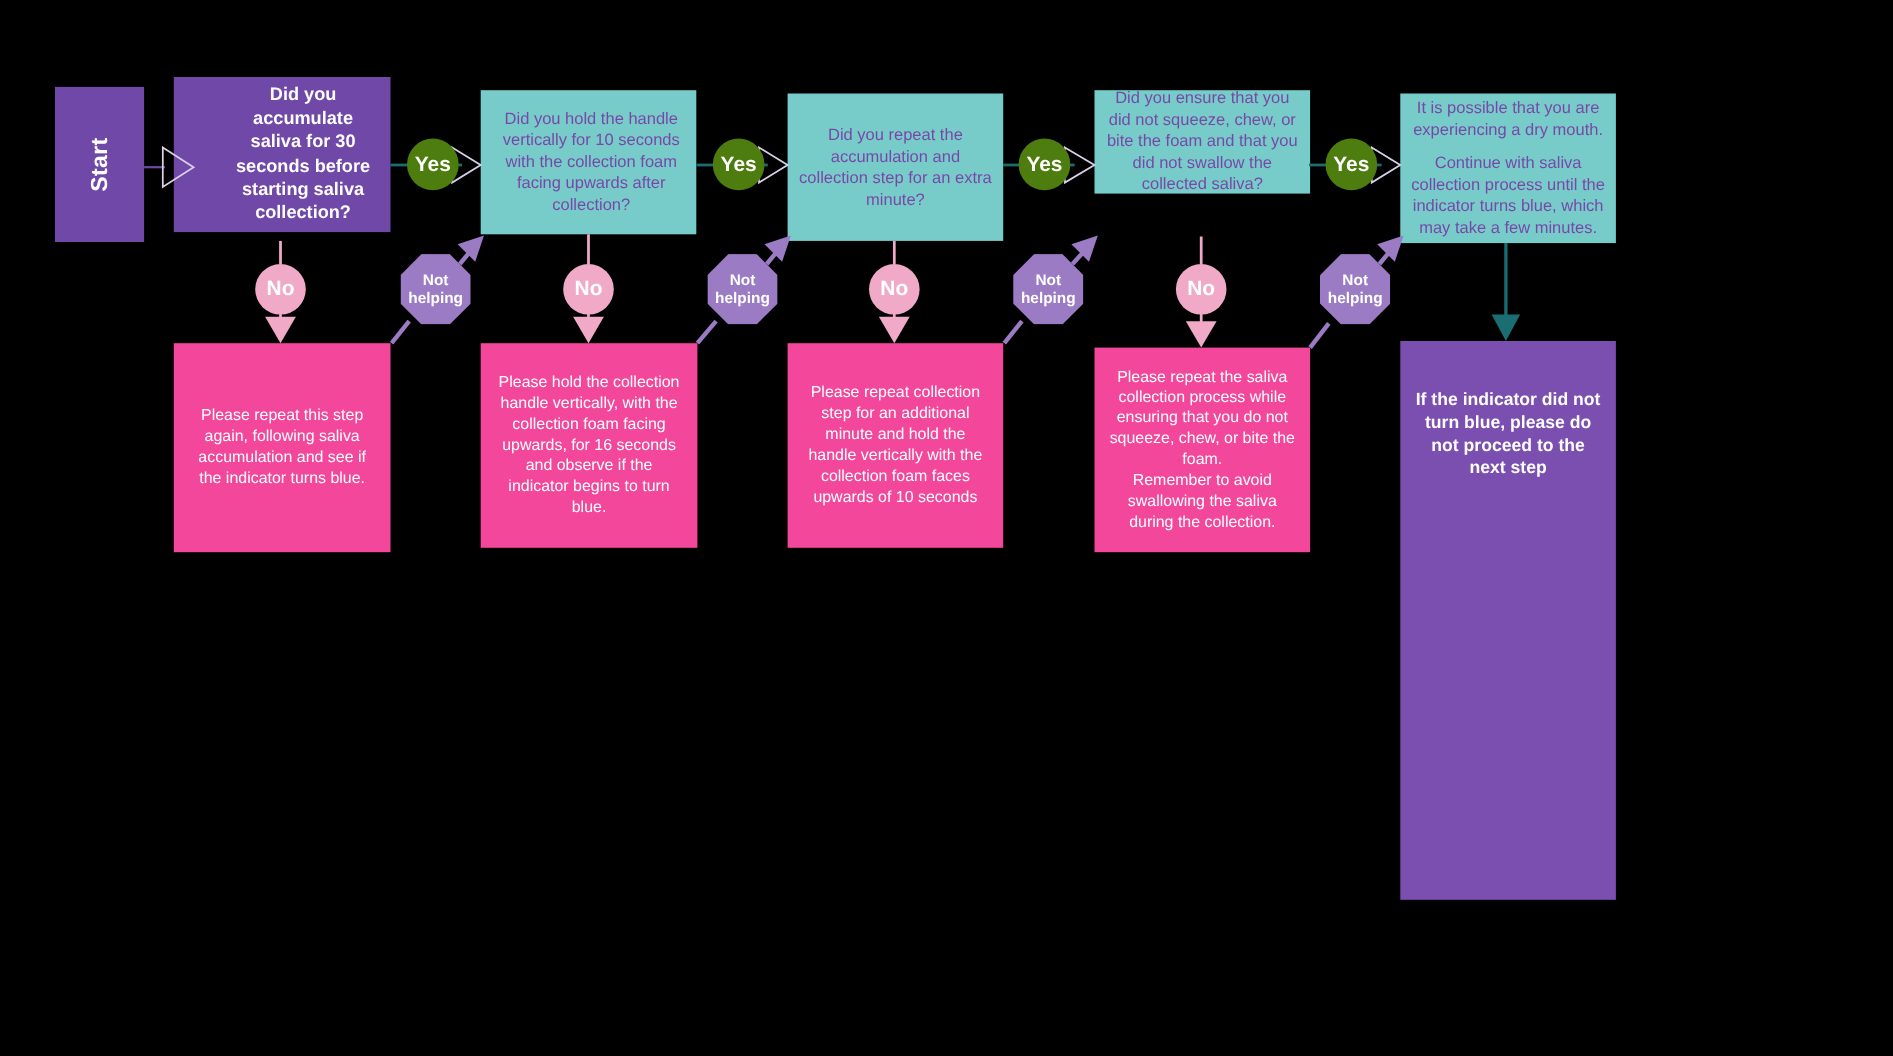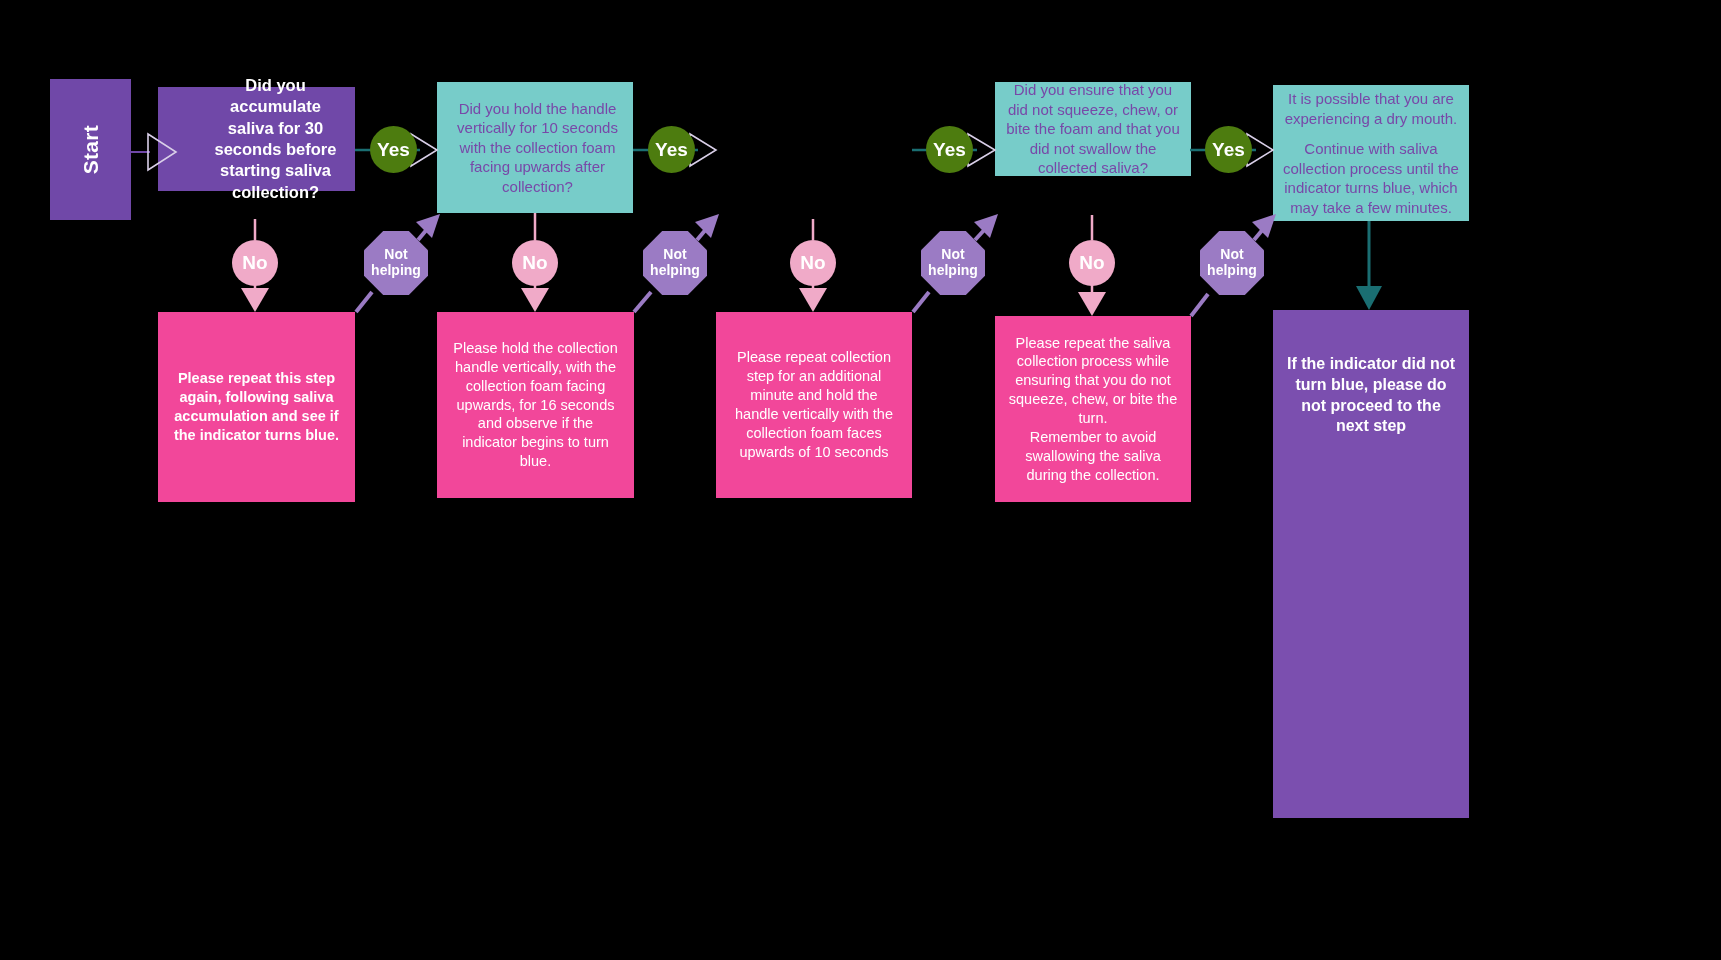--- a/index.html
+++ b/index.html
@@ -206,52 +206,55 @@
     <g>
       <path d="M1369,221 L1369,288" stroke="#1A6E72" stroke-width="3" fill="none"></path>
       <path d="M1356,286 L1369,310 L1382,286 z" fill="#1A6E72"></path>
     </g>
   </svg>
 
   <div class="node start-box" style="left:50px; top:79px; width:81px; height:141px;">
     <span class="vtext">Start</span>
   </div>
 
-  <div class="node q-purple" style="left:158px; top:87px; width:197px; height:104px;padding-left:48px;">
+  <div class="node q-purple" style="left:158px; top:70px; width:197px; height:141px;padding-left:48px;">
     <span>Did you accumulate saliva for 30 seconds before starting saliva collection?</span>
   </div>
 
   <div class="node q-teal" style="left:437px; top:82px; width:196px; height:131px;padding-left:15px;">
     <span>Did you hold the handle vertically for 10 seconds with the collection foam facing upwards after collection?</span>
   </div>
 
+  <div class="node q-teal" style="left:716px; top:85px; width:196px; height:134px;">
+    <span>Did you repeat the accumulation and collection step for an extra minute?</span>
+  </div>
 
   <div class="node q-teal" style="left:995px; top:82px; width:196px; height:94px;">
     <span>Did you ensure that you did not squeeze, chew, or bite the foam and that you did not swallow the collected saliva?</span>
   </div>
 
   <div class="node q-teal" style="left:1273px; top:85px; width:196px; height:136px;">
     <span class="para">It is possible that you are experiencing a dry mouth.</span>
     <span class="para">Continue with saliva collection process until the indicator turns blue, which may take a few minutes.</span>
   </div>
 
-  <div class="node a-pink" style="left:158px; top:312px; width:197px; height:190px;font-weight:bold;">
+  <div class="node a-pink" style="left:158px; top:312px; width:197px; height:190px;">
     <span class="para">Please repeat this step again, following saliva accumulation and see if the indicator turns blue.</span>
   </div>
 
   <div class="node a-pink" style="left:437px; top:312px; width:197px; height:186px;">
     <span class="para">Please hold the collection handle vertically, with the collection foam facing upwards, for 16 seconds and observe if the indicator begins to turn blue.</span>
   </div>
 
   <div class="node a-pink" style="left:716px; top:312px; width:196px; height:186px;">
     <span class="para">Please repeat collection step for an additional minute and hold the handle vertically with the collection foam faces upwards of 10 seconds</span>
   </div>
 
   <div class="node a-pink" style="left:995px; top:316px; width:196px; height:186px;">
-    <span class="para">Please repeat the saliva collection process while ensuring that you do not squeeze, chew, or bite the turn.</span>
+    <span class="para">Please repeat the saliva collection process while ensuring that you do not squeeze, chew, or bite the foam.</span>
     <span class="para">Remember to avoid swallowing the saliva during the collection.</span>
   </div>
 
   <div class="node a-purple" style="left:1273px; top:310px; width:196px; height:508px;">
     <span class="inner">If the indicator did not turn blue, please do not proceed to the next step</span>
   </div>
 
   <div class="badge badge-yes" style="left:370px; top:126px; width:47px; height:47px;">
     <span>Yes</span>
   </div>

